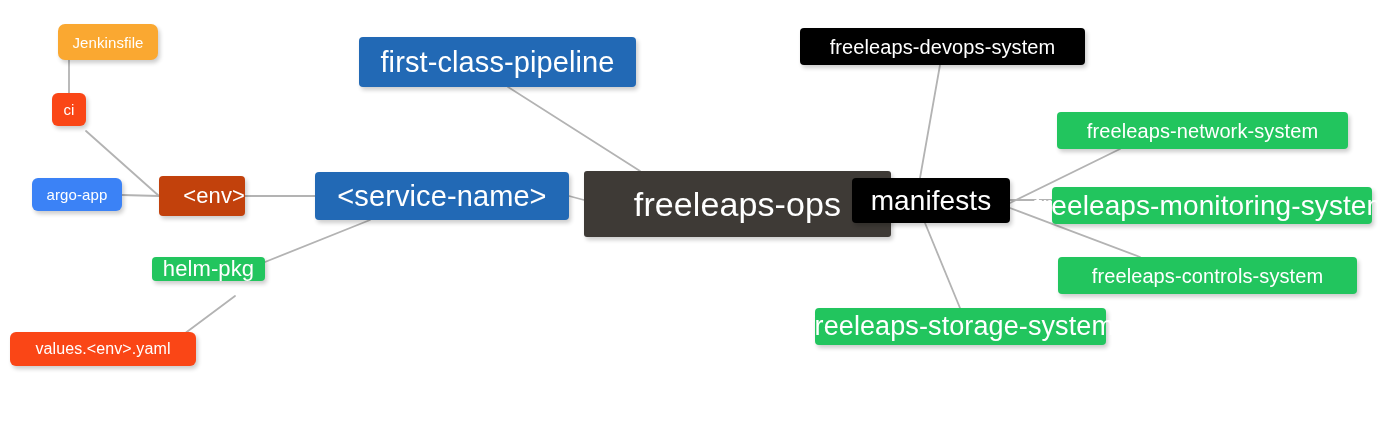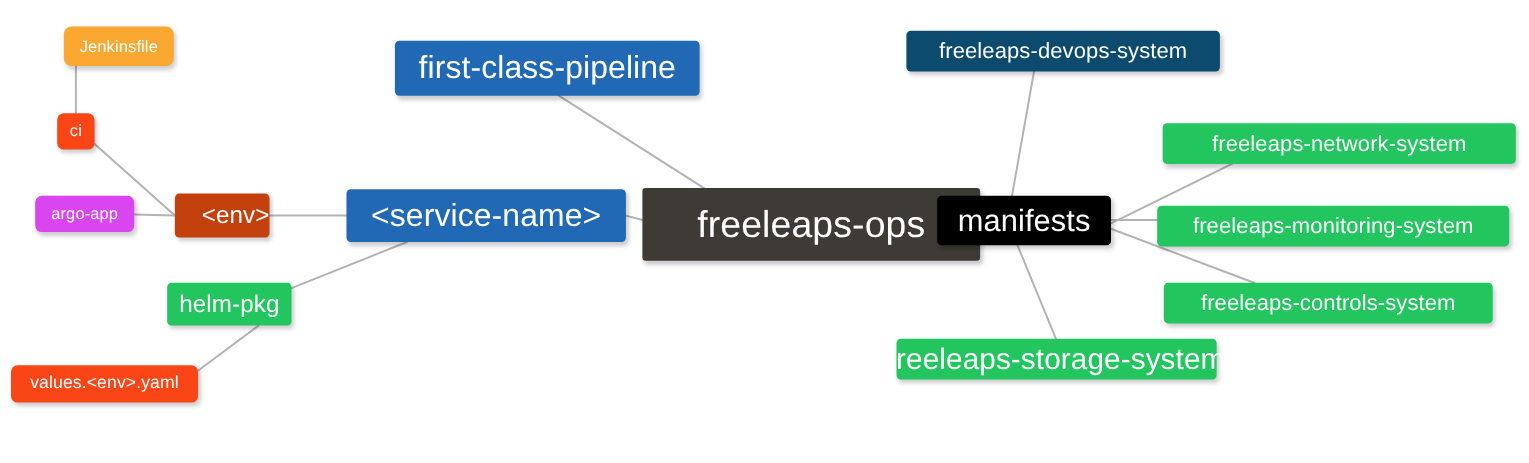--- a/index.html
+++ b/index.html
@@ -65,55 +65,55 @@
       <line x1="920" y1="178" x2="940" y2="65" stroke="#b3b3b3" stroke-width="1.8" stroke-linecap="round"></line>
       <line x1="1010" y1="203" x2="1120" y2="149" stroke="#b3b3b3" stroke-width="1.8" stroke-linecap="round"></line>
       <line x1="1010" y1="200" x2="1052" y2="200" stroke="#b3b3b3" stroke-width="1.8" stroke-linecap="round"></line>
       <line x1="1010" y1="208" x2="1140" y2="257" stroke="#b3b3b3" stroke-width="1.8" stroke-linecap="round"></line>
       <line x1="925" y1="223" x2="960" y2="308" stroke="#b3b3b3" stroke-width="1.8" stroke-linecap="round"></line>
     </svg>
   <div id="node-layer">
       <div class="node lv-orange" style="left: 18px; top: 24px; width: 100px; height: 36px; background: rgb(250, 168, 49);">
         <span class="node-label" style="font-size: 15px;">Jenkinsfile</span>
       </div>
-      <div class="node lv-red" style="left: 52px; top: 103px; width: 34px; height: 33px; background: rgb(250, 70, 22);">
+      <div class="node lv-red" style="left: 52px; top: 93px; width: 34px; height: 33px; background: rgb(250, 70, 22);">
         <span class="node-label" style="font-size: 15px;">ci</span>
       </div>
-      <div class="node lv-red" style="left: 32px; top: 178px; width: 90px; height: 33px; background: #d946ef;">
+      <div class="node lv-red" style="left: 32px; top: 178px; width: 90px; height: 33px; background: #3b82f6;">
         <span class="node-label" style="font-size: 15px;">argo-app</span>
       </div>
       <div class="node lv-green" style="left: 159px; top: 176px; width: 86px; height: 40px; background: #c2410c; justify-content: flex-end;">
         <span class="node-label" style="font-size: 22px;">&lt;env&gt;</span>
       </div>
-      <div class="node lv-green" style="left: 152px; top: 257px; width: 113px; height: 39px; background: rgb(34, 197, 94);">
+      <div class="node lv-green" style="left: 152px; top: 257px; width: 113px; height: 24px; background: rgb(34, 197, 94);">
         <span class="node-label" style="font-size: 22px;">helm-pkg</span>
       </div>
-      <div class="node lv-red" style="left: 10px; top: 332px; width: 170px; height: 34px; background: rgb(250, 70, 22);">
+      <div class="node lv-red" style="left: 10px; top: 332px; width: 186px; height: 34px; background: rgb(250, 70, 22);">
         <span class="node-label" style="font-size: 16px;">values.&lt;env&gt;.yaml</span>
       </div>
       <div class="node lv-blue" style="left: 315px; top: 37px; width: 277px; height: 50px; background: rgb(34, 105, 181); margin-left: 44px;">
         <span class="node-label" style="font-size: 29px;">first-class-pipeline</span>
       </div>
       <div class="node lv-blue" style="left: 315px; top: 172px; width: 254px; height: 48px; background: rgb(34, 105, 181);">
         <span class="node-label" style="font-size: 29px;">&lt;service-name&gt;</span>
       </div>
       <div class="node lv-root" style="left: 584px; top: 171px; width: 307px; height: 66px; background: rgb(62, 58, 54);">
         <span class="node-label" style="font-size: 34px;">freeleaps-ops</span>
       </div>
       <div class="node lv-blue" style="left: 852px; top: 178px; width: 158px; height: 45px; background: #000000;">
         <span class="node-label" style="font-size: 28px;">manifests</span>
       </div>
-      <div class="node lv-green" style="left: 800px; top: 28px; width: 285px; height: 37px; background: #0c4a6e; margin-left: 24px;">
+      <div class="node lv-green" style="left: 800px; top: 28px; width: 285px; height: 37px; background: #000000;">
         <span class="node-label" style="font-size: 20px;">freeleaps-devops-system</span>
       </div>
-      <div class="node lv-green" style="left: 1057px; top: 112px; width: 321px; height: 37px; background: rgb(34, 197, 94);">
+      <div class="node lv-green" style="left: 1057px; top: 112px; width: 291px; height: 37px; background: rgb(34, 197, 94);">
         <span class="node-label" style="font-size: 20px;">freeleaps-network-system</span>
       </div>
       <div class="node lv-green" style="left: 1052px; top: 187px; width: 320px; height: 37px; background: rgb(34, 197, 94);">
-        <span class="node-label" style="font-size: 20px;">freeleaps-monitoring-system</span>
+        <span class="node-label" style="font-size: 28px;">freeleaps-monitoring-system</span>
       </div>
       <div class="node lv-green" style="left: 1058px; top: 257px; width: 299px; height: 37px; background: rgb(34, 197, 94);">
         <span class="node-label" style="font-size: 20px;">freeleaps-controls-system</span>
       </div>
       <div class="node lv-green" style="left: 815px; top: 308px; width: 291px; height: 37px; background: rgb(34, 197, 94);">
         <span class="node-label" style="font-size: 27px;">freeleaps-storage-system</span>
       </div>
     </div>
 </div>
 

